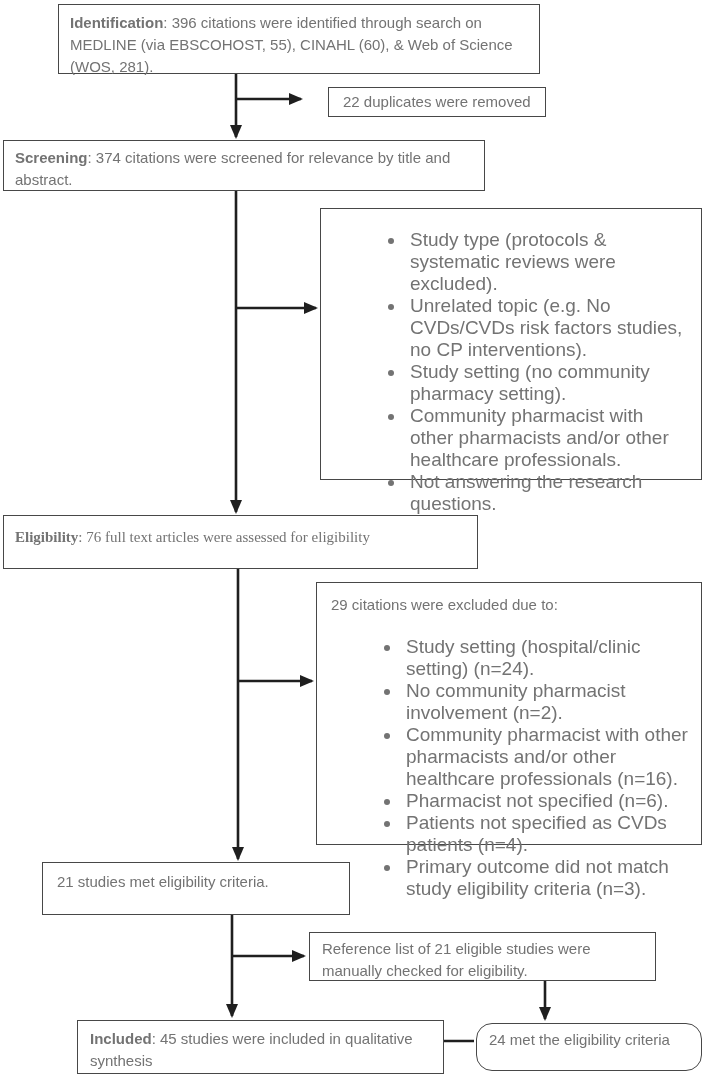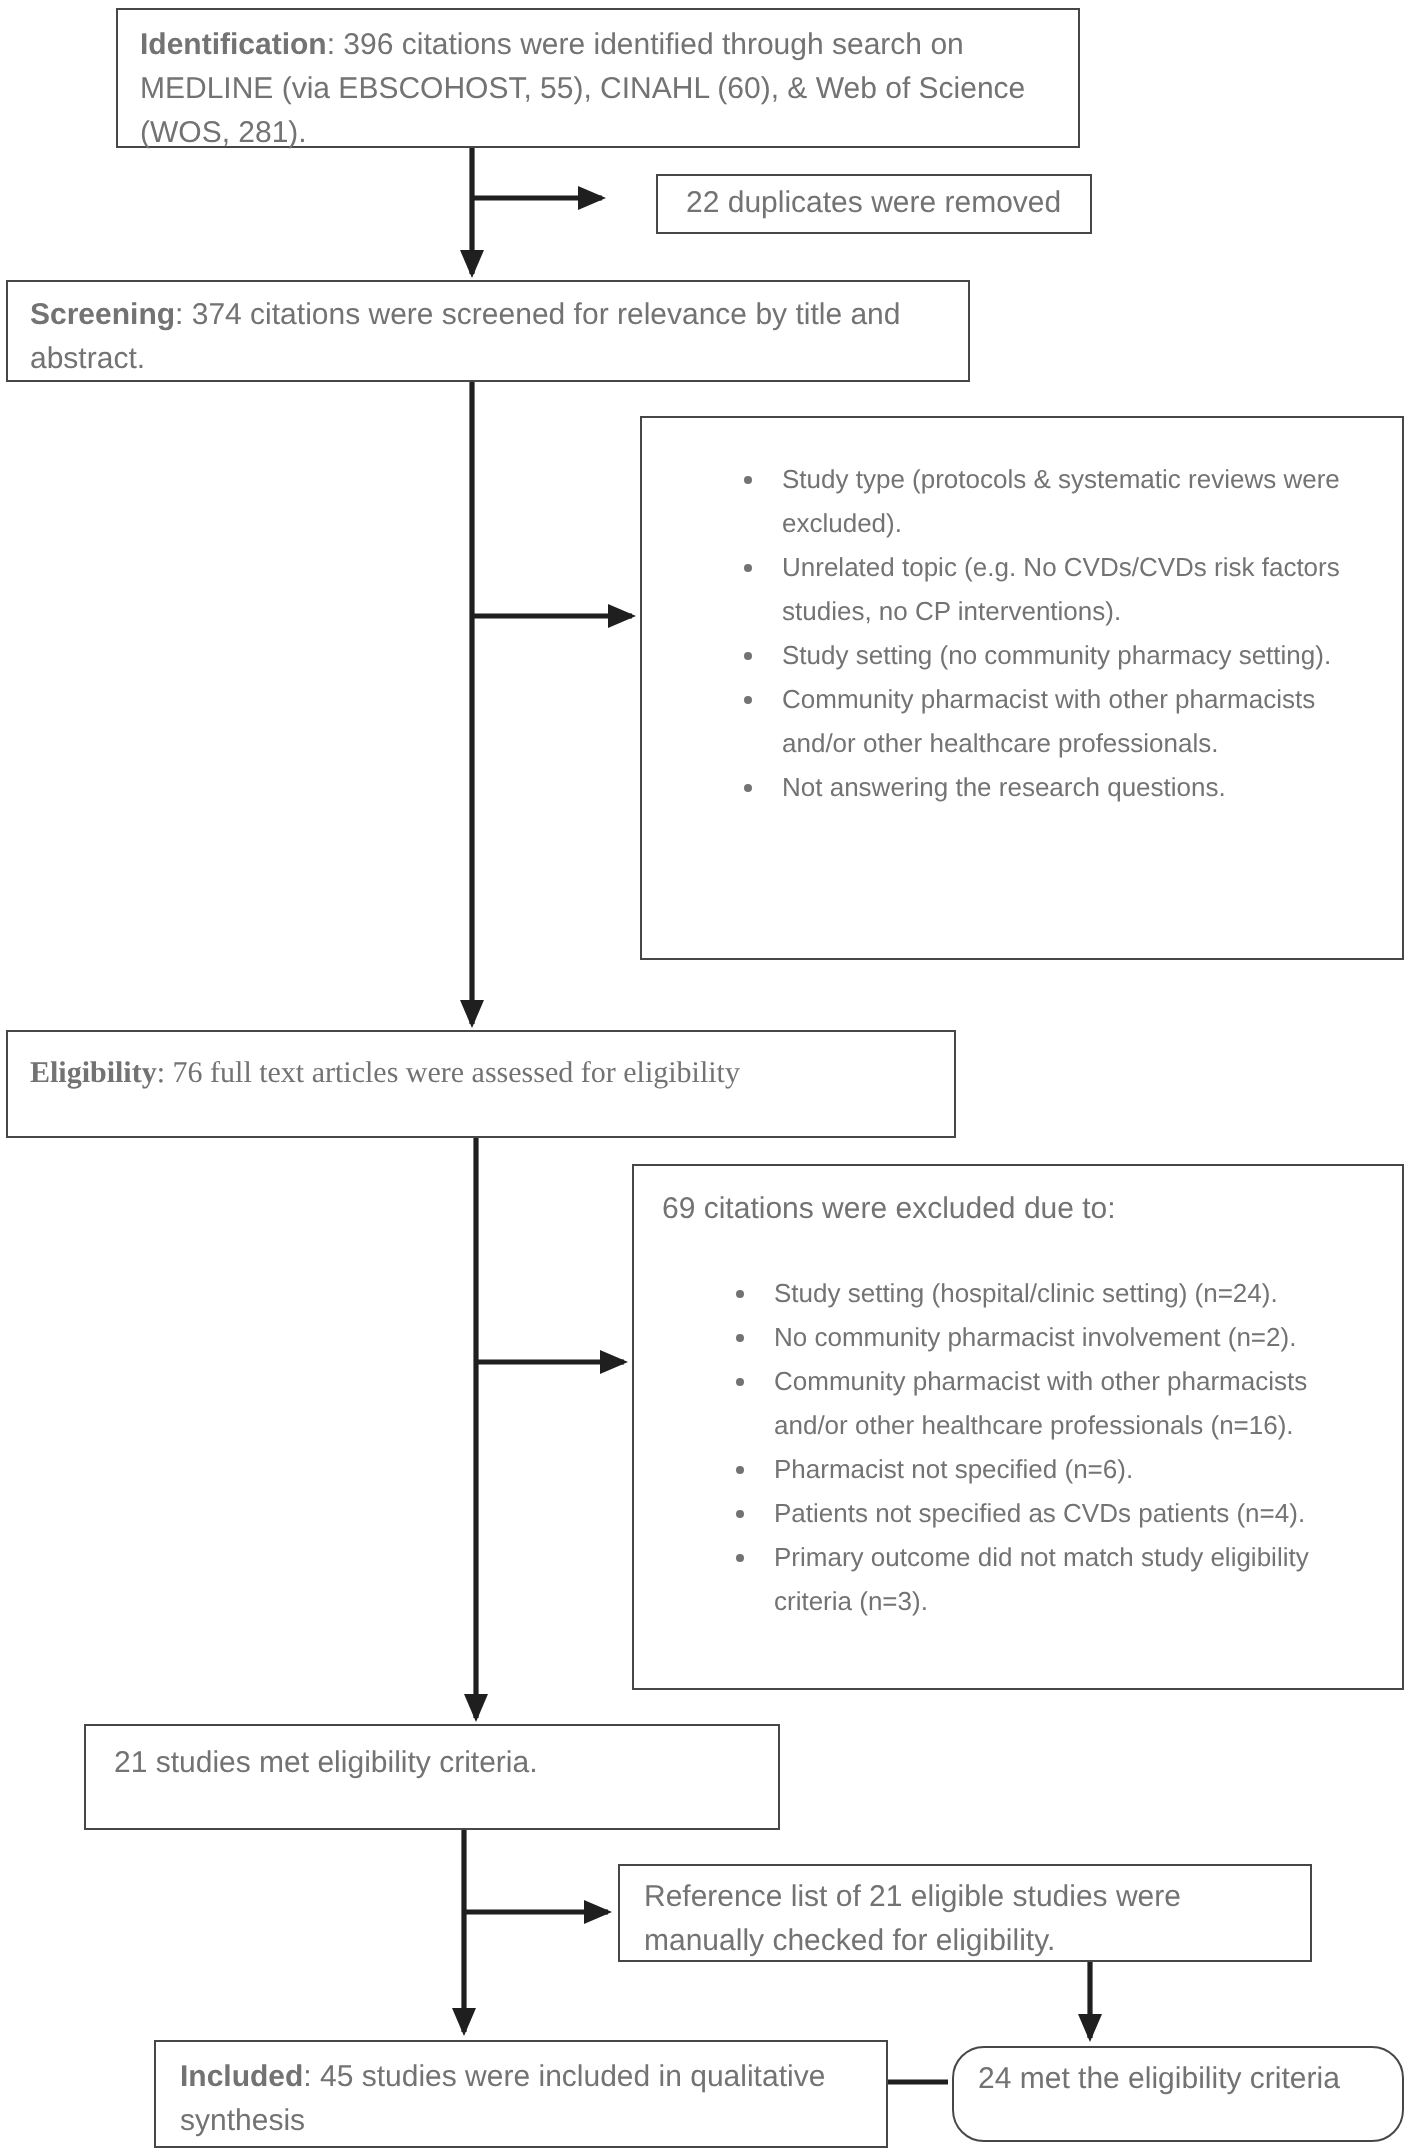--- a/index.html
+++ b/index.html
@@ -39,23 +39,24 @@
     padding: 11px 14px 0 14px;
     font-size: 15px;
     line-height: 22px;
   }
   ul.bullets {
     margin: 20px 0 0 0;
     padding: 0 12px 0 66px;
     list-style: disc outside;
   }
   ul.bullets li {
-    font-size: 13px;
+    font-size: 19px;
     line-height: 22px;
     padding-left: 4px;
+    margin-left: 19px;
   }
   #arrows {
     position: absolute;
     left: 0;
     top: 0;
     width: 709px;
     height: 1075px;
     pointer-events: none;
   }
   #arrows line {
@@ -106,32 +107,32 @@
         <li>Community pharmacist with other pharmacists and/or other healthcare professionals.</li>
         <li>Not answering the research questions.</li>
       </ul>
   </div>
 
   <div class="box pad-e" style="left:3px; top:515px; width:475px; height:54px;">
     <span class="lead">Eligibility</span><span>: 76 full text articles were assessed for eligibility</span>
   </div>
 
   <div class="box" style="left:316px; top:582px; width:386px; height:263px;">
-    <div class="excl-heading">69 citations were excluded due to:</div>
+    <div class="excl-heading">29 citations were excluded due to:</div>
     <ul class="bullets">
         <li>Study setting (hospital/clinic setting) (n=24).</li>
         <li>No community pharmacist involvement (n=2).</li>
         <li>Community pharmacist with other pharmacists and/or other healthcare professionals (n=16).</li>
         <li>Pharmacist not specified (n=6).</li>
         <li>Patients not specified as CVDs patients (n=4).</li>
         <li>Primary outcome did not match study eligibility criteria (n=3).</li>
       </ul>
   </div>
 
-  <div class="box pad-g" style="left:42px; top:862px; width:348px; height:53px;">
+  <div class="box pad-g" style="left:42px; top:862px; width:308px; height:53px;">
     <span>21 studies met eligibility criteria.</span>
   </div>
 
   <div class="box pad-h" style="left:309px; top:932px; width:347px; height:49px;">
     <span>Reference list of 21 eligible studies were manually checked for eligibility.</span>
   </div>
 
   <div class="box pad-j" style="left:37px; top:1020px; width:367px; height:54px;margin-left:40px;">
     <span class="lead">Included</span><span>: 45 studies were included in qualitative synthesis</span>
   </div>

